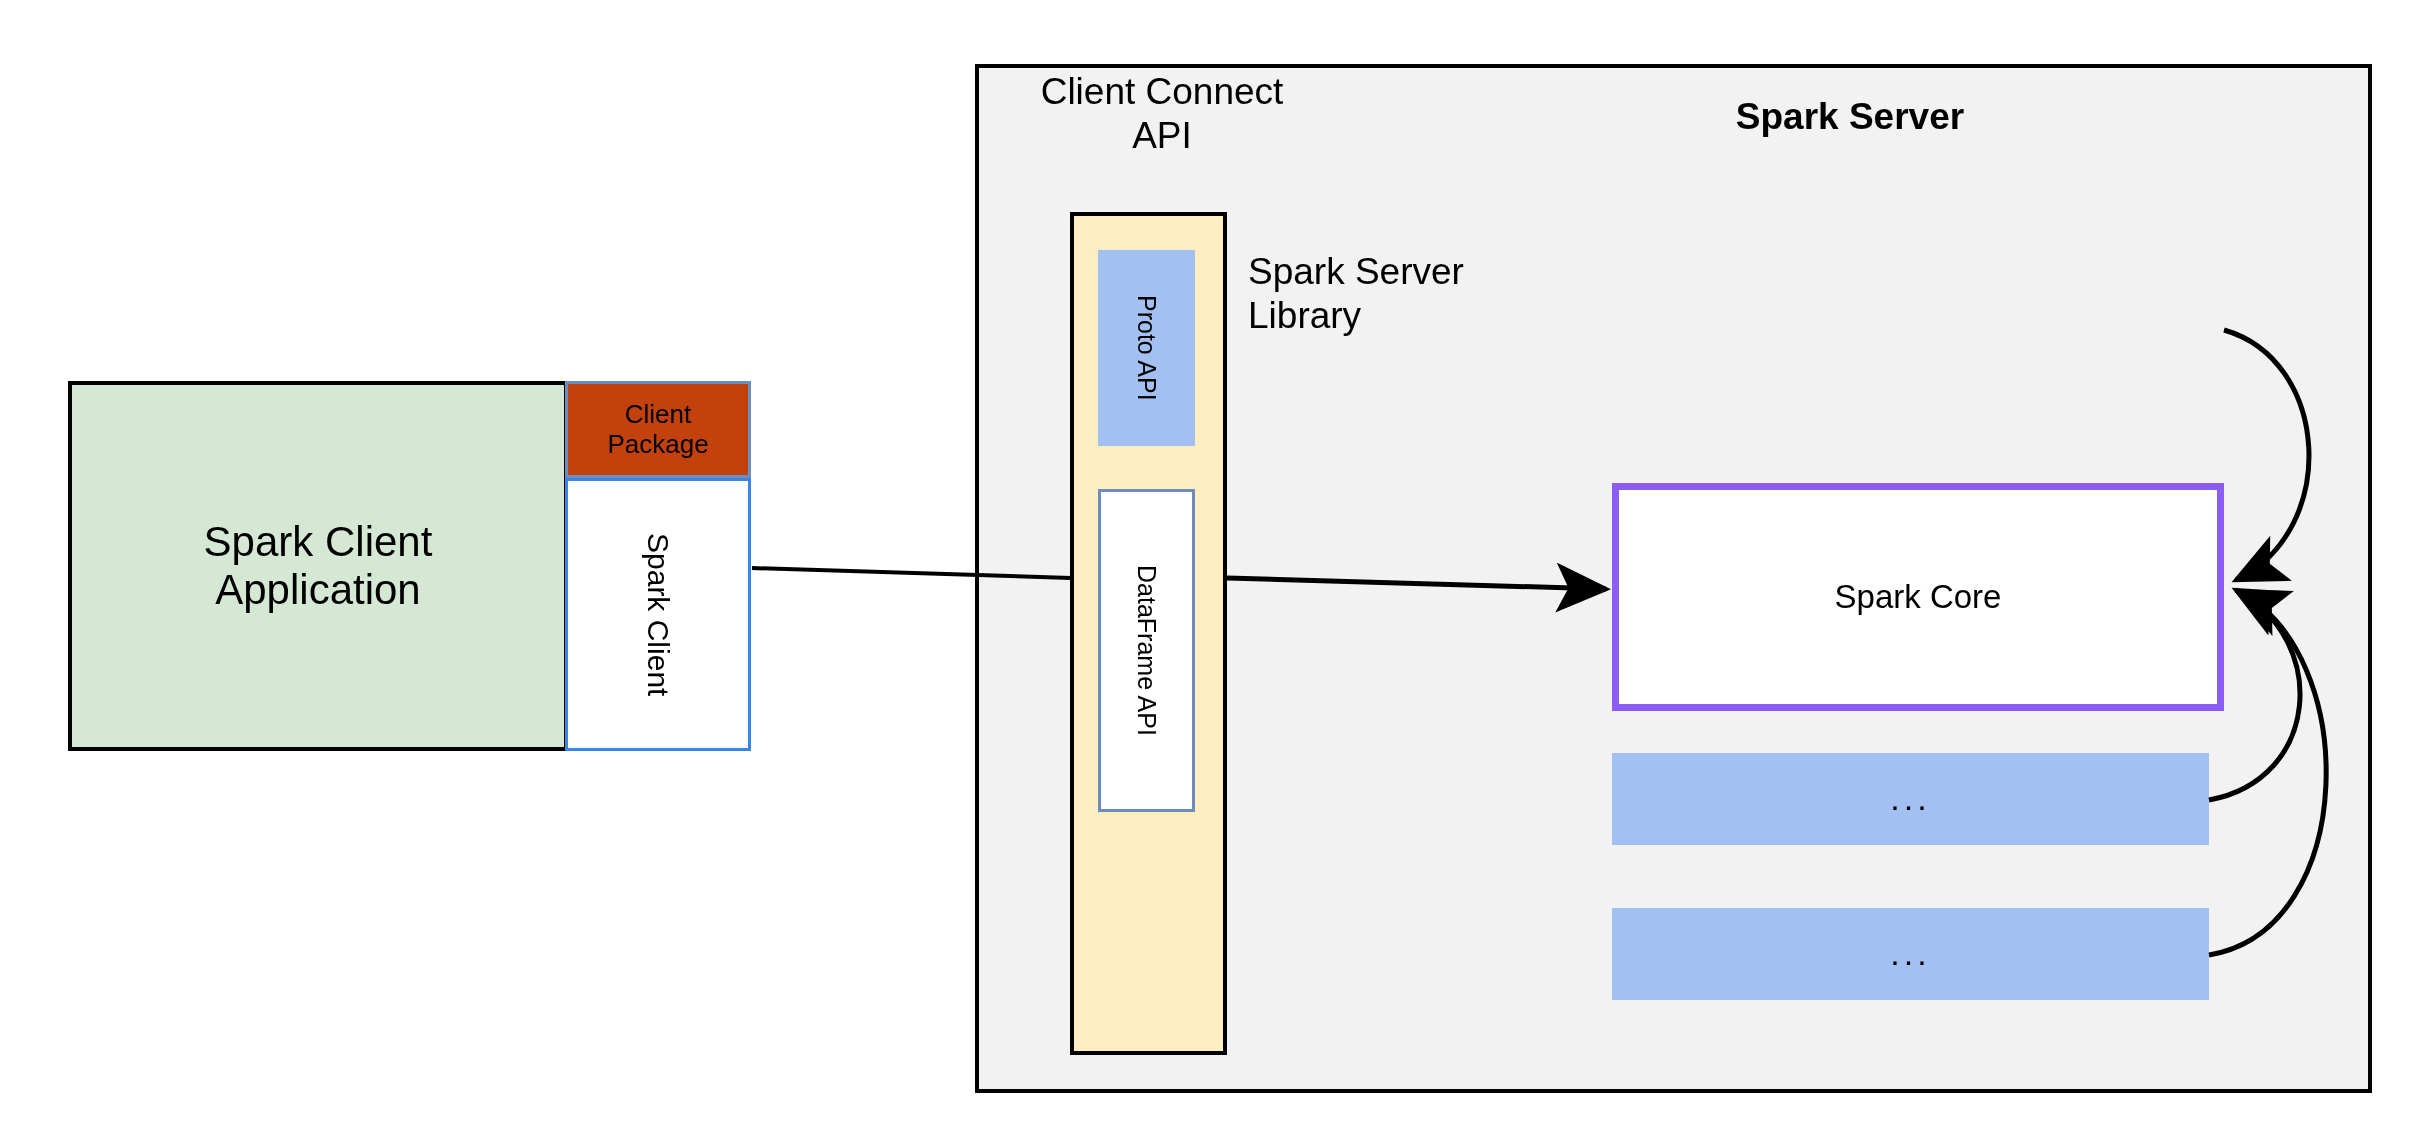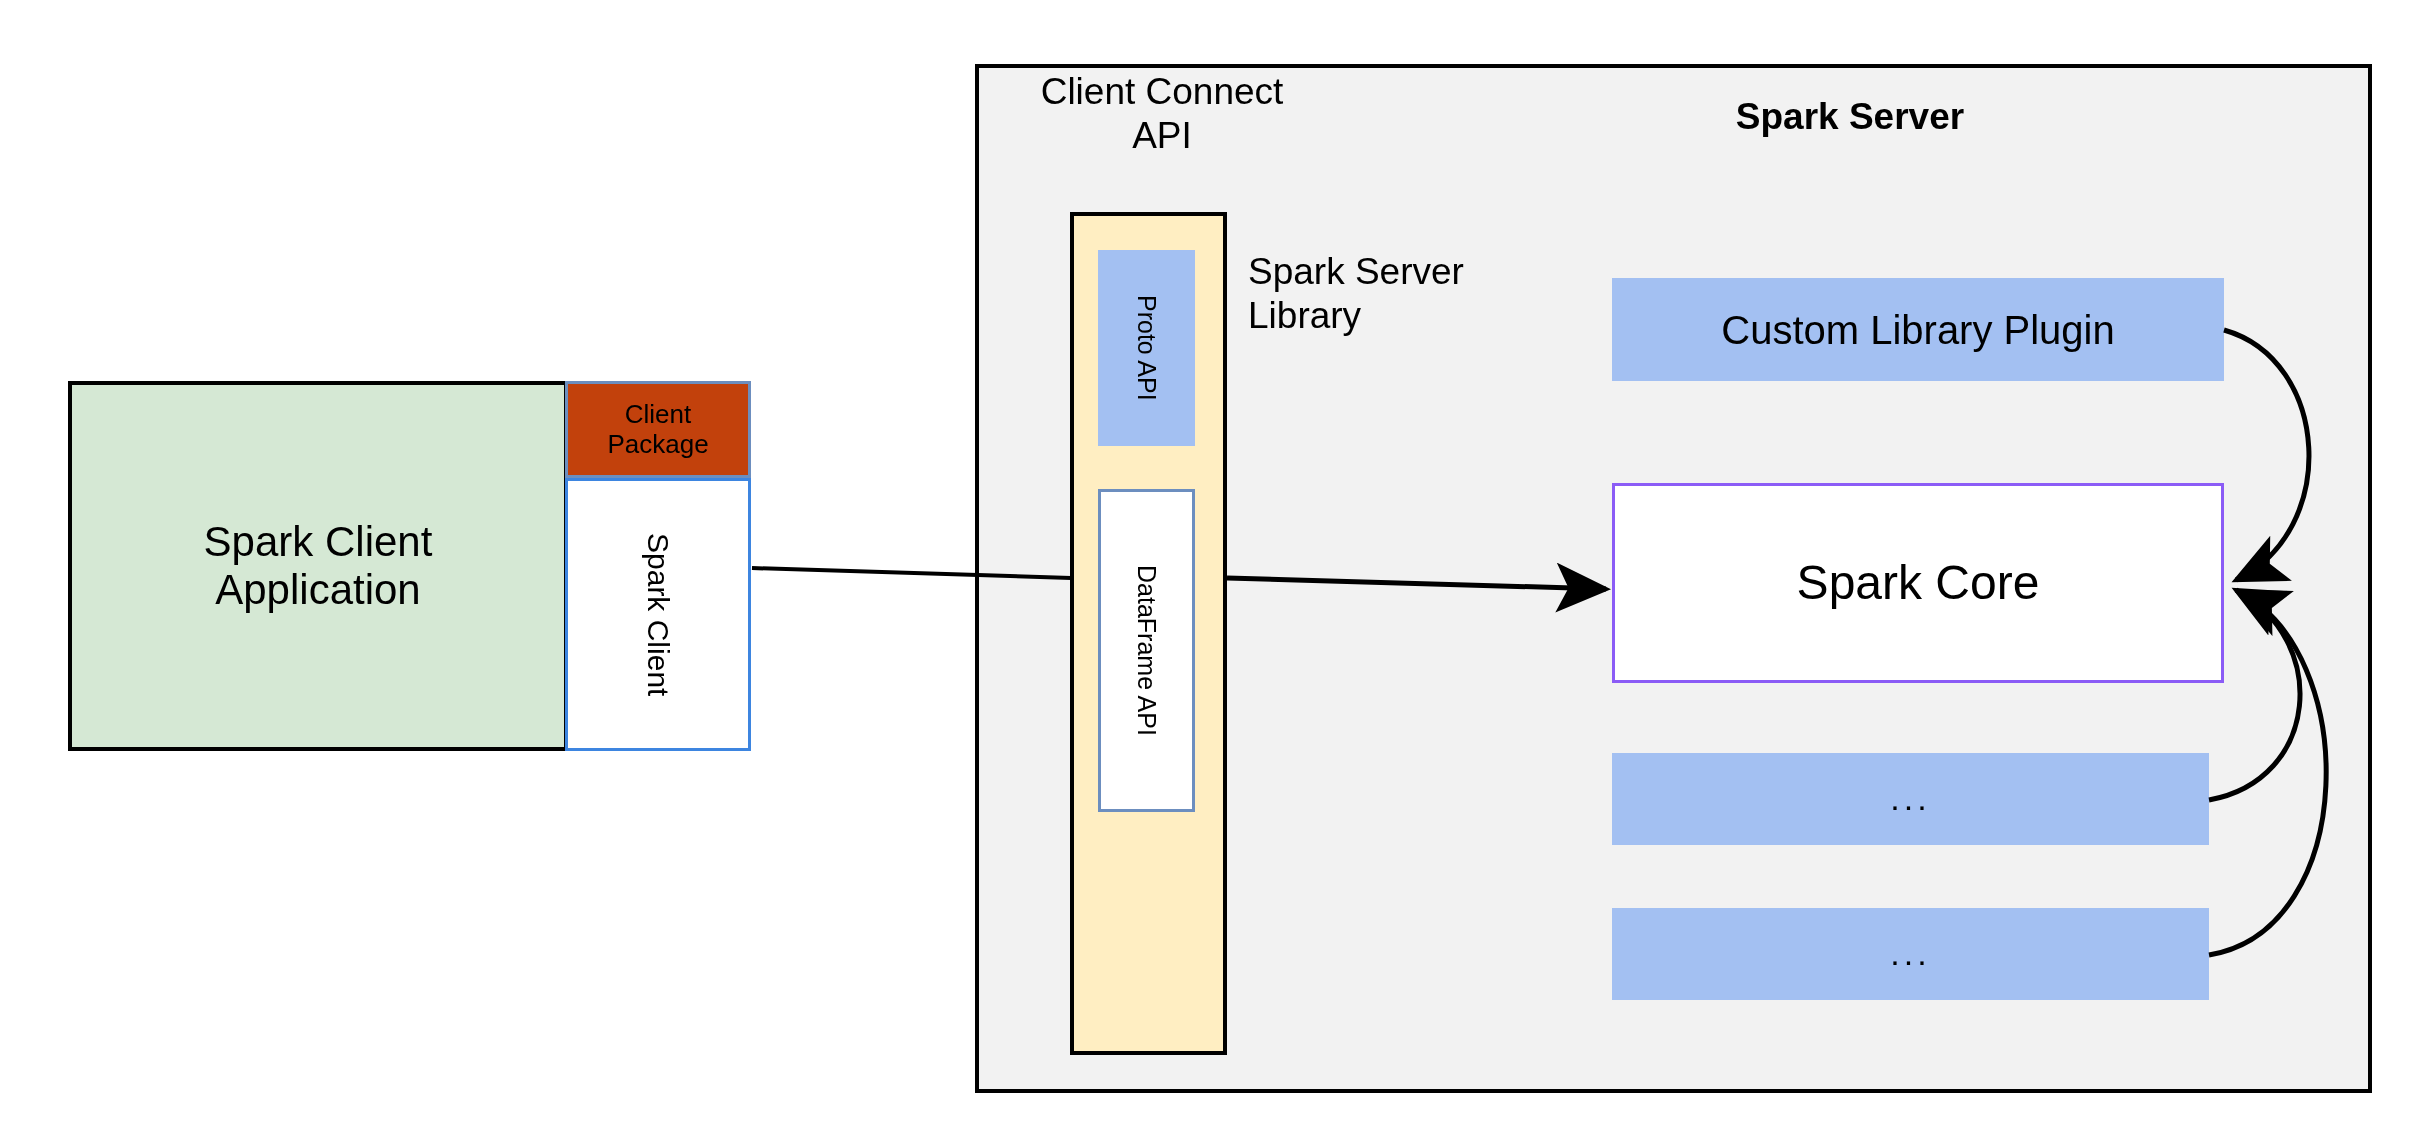--- a/index.html
+++ b/index.html
@@ -120,24 +120,24 @@
 
   
   #custom-library-plugin-box {
     left: 1612px; top: 278px;
     width: 612px; height: 103px;
     background: #a3c0f2;
     font-size: 40px;
   }
   #spark-core-box {
     left: 1612px; top: 483px;
-    width: 612px; height: 200px;
-    background: #ffffff;
-    border: 3px solid #8b5cf6;
-    font-size: 48px;
+    width: 612px; height: 228px;
+    background: #ffffff;
+    border: 7px solid #8b5cf6;
+    font-size: 33px;
   }
   #placeholder-box-1 {
     left: 1612px; top: 753px;
     width: 597px; height: 92px;
     background: #a3c0f2;
     font-size: 34px;
     letter-spacing: 4px;
   }
   #placeholder-box-2 {
     left: 1612px; top: 908px;
@@ -187,23 +187,20 @@
   <div class="box" id="connect-api-container"></div>
 
   <div class="box" id="proto-api-box">
     <span class="vtext">Proto API</span>
   </div>
 
   <div class="box" id="dataframe-api-box">
     <span class="vtext">DataFrame API</span>
   </div>
 
-  <div class="box" id="custom-library-plugin-box">
-    <span>Custom Library Plugin</span>
-  </div>
 
   <div class="box" id="spark-core-box">
     <span>Spark Core</span>
   </div>
 
   <div class="box" id="placeholder-box-1">
     <span>...</span>
   </div>
 
   <div class="box" id="placeholder-box-2">

